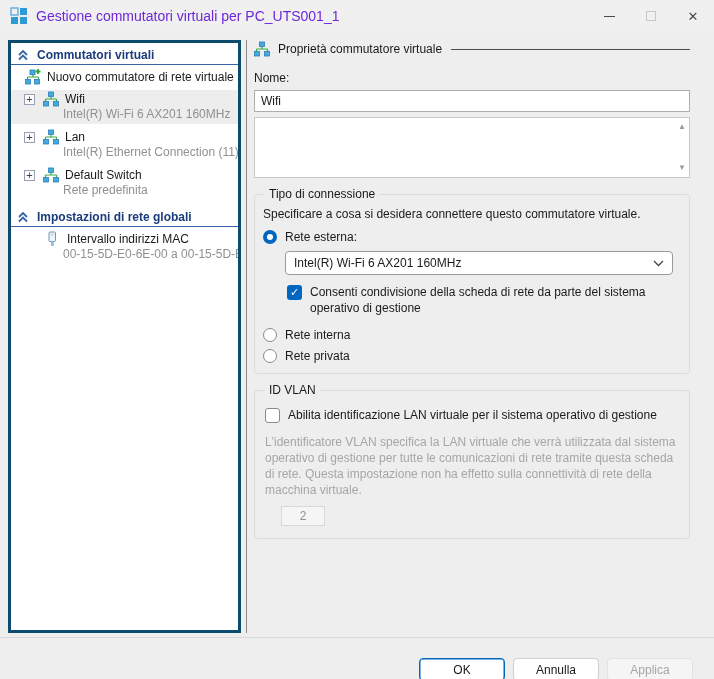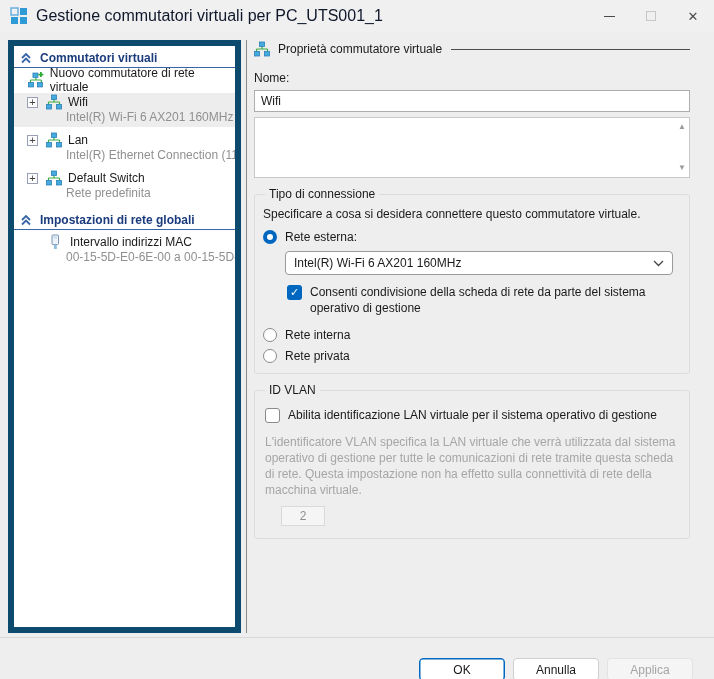--- a/index.html
+++ b/index.html
@@ -6,30 +6,30 @@
   html,body { width:714px; height:679px; }
   body {
     font-family:"Liberation Sans","DejaVu Sans",sans-serif;
     font-size:12px; color:#1a1a1a;
     background:#eeeeee; position:relative; overflow:hidden;
   }
   
   .titlebar { position:absolute; top:0; left:0; width:714px; height:32px;
     background:#f0f0f0; display:flex; align-items:center; }
   .titlebar .app-icon { margin:0 8px 0 10px; width:18px; height:18px; }
-  .titlebar .title { color:#0f172a; font-size:16px; }
+  .titlebar .title { color:#6d28d9; font-size:14px; }
   .win-controls { position:absolute; right:0; top:0; height:32px; display:flex; }
   .win-btn { width:42px; height:32px; display:flex; align-items:center; justify-content:center; cursor:default; }
   .min-glyph { width:11px; height:1px; background:#4a4a4a; }
   .max-glyph { width:10px; height:10px; border:1px solid #c6c6c6; background:transparent; }
   .close-glyph { font-size:13px; color:#4a4a4a; line-height:1; }
 
   
   .sidebar { position:absolute; left:8px; top:40px; width:233px; height:593px;
-    background:#ffffff; border:6px solid #0c4a6e; overflow:hidden; }
+    background:#ffffff; border:3px solid #0c4a6e; overflow:hidden; }
   .side-header { display:flex; align-items:center; height:20px; padding-left:6px;
     border-bottom:1px solid #3865a8; margin-top:2px; }
   .side-header .hdr-label { color:#1a3b7c; font-weight:bold; margin-left:8px; }
   .chev { width:12px; height:12px; flex:0 0 12px; }
   .side-item-new { display:flex; align-items:center; height:18px; margin-top:3px; padding-left:14px; }
   .side-item-new .label { margin-left:6px; }
   .tree-item { padding:1px 0 2px 0; margin-top:4px; }
   .tree-item.selected { background:#ededed; }
   .tree-row { display:flex; align-items:center; height:16px; padding-left:13px; }
   .plusbox { width:11px; height:11px; border:1px solid #99a0b5; background:#fcfcfc;

